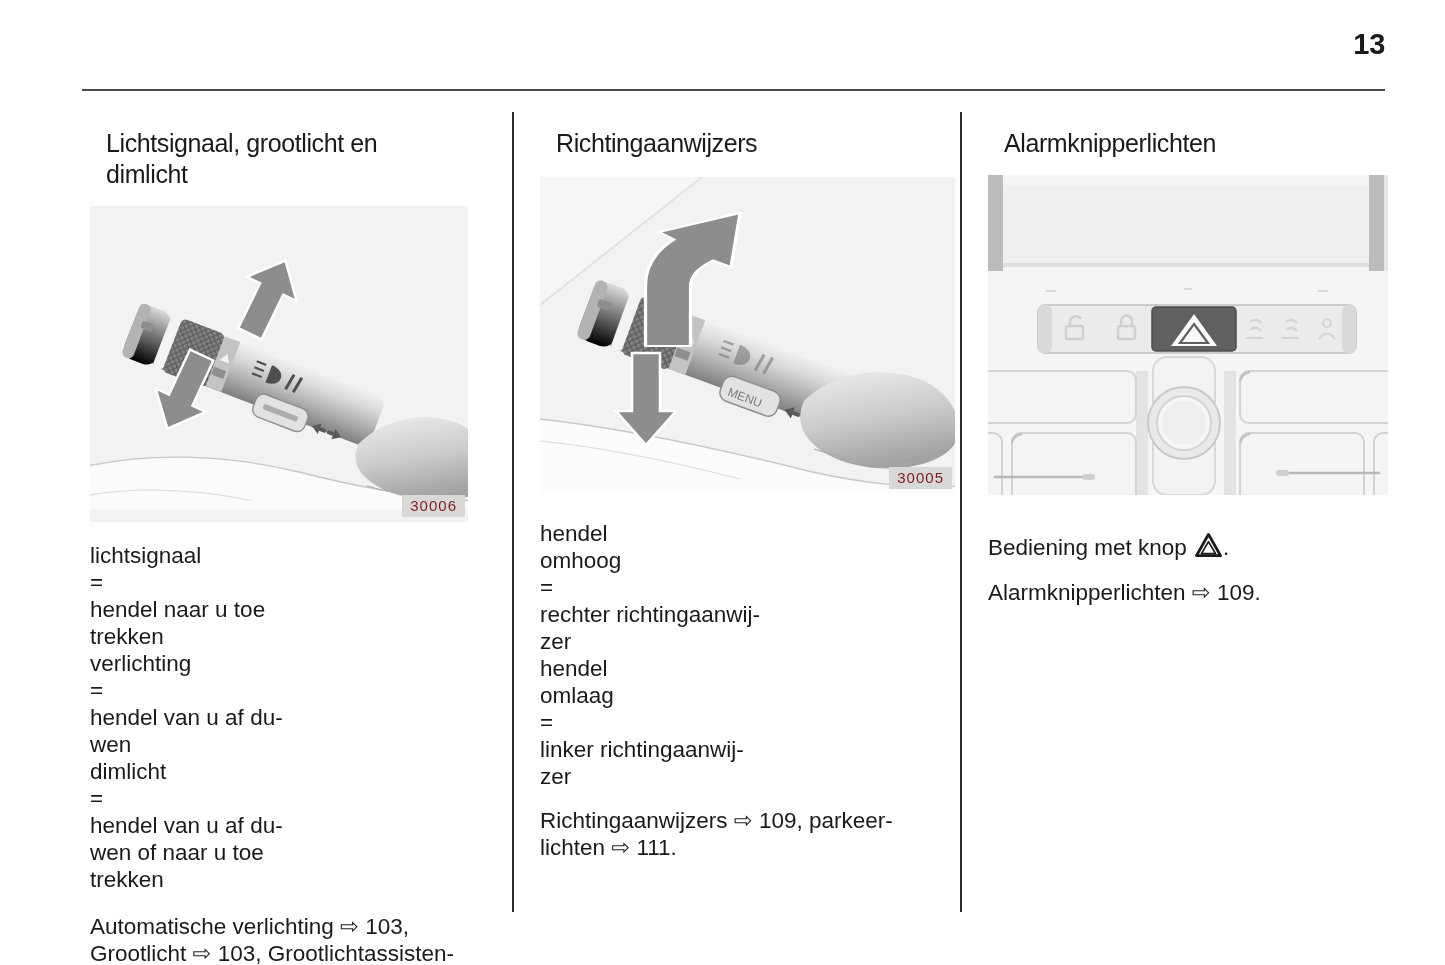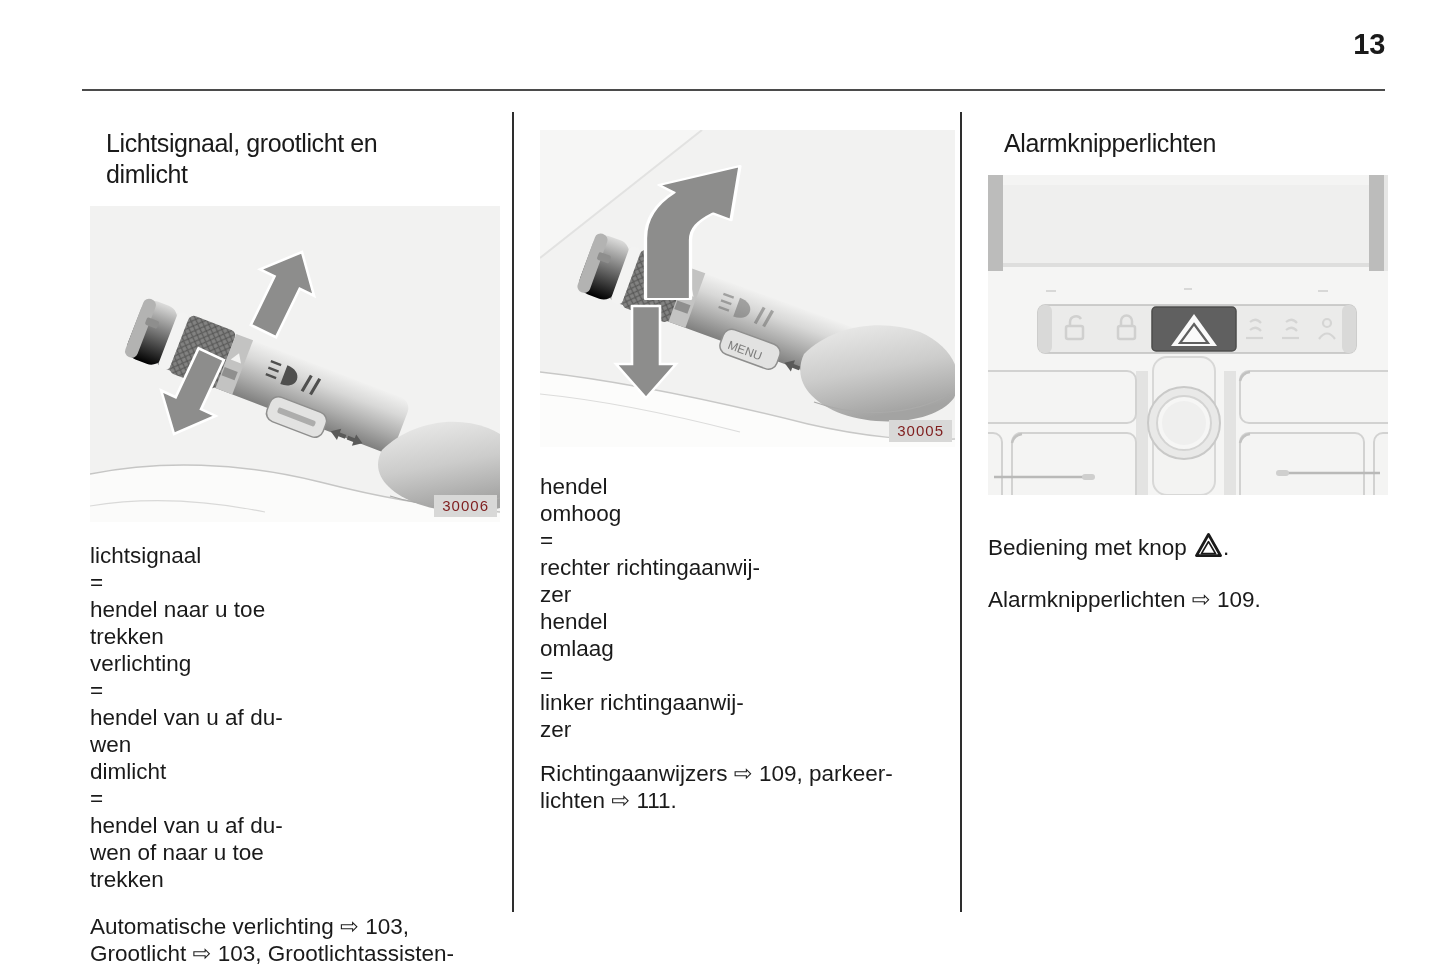--- a/index.html
+++ b/index.html
@@ -20,41 +20,41 @@
   #vdiv2 { left:960px; }
   .col { position:absolute; top:112px; }
   #col1 { left:90px;  width:410px; }
   #col2 { left:540px; width:418px; }
   #col3 { left:988px; width:400px; }
   .col h2 {
     margin:16px; font-size:25px; line-height:31px; font-weight:normal;
     letter-spacing:-0.4px; white-space:pre-line;
   }
   .figure { position:relative; background:#f2f2f1; }
-  #col1 .figure { margin-top:8px; width:410px; height:316px; }
+  #col1 .figure { margin-top:8px; width:378px; height:316px; }
   #col2 .figure { margin-top:18px; width:415px; height:317px; }
   #col3 .figure { margin-top:15px; width:400px; height:320px; }
   .figure svg { display:block; width:100%; height:100%; }
   .fig-label {
     position:absolute; right:3px; bottom:5px; background:#d8d8d7; color:#7f1d1d;
     font-size:15px; line-height:20px; padding:1px 8px; letter-spacing:1px;
   }
   .defs { margin-top:20px; font-size:22.5px; line-height:27px; }
   #col2 .defs { margin-top:26px; }
   .def-row { display:flex;flex-direction:column; }
   .def-row .term { width:138px; flex:none; white-space:pre-line; }
   #col2 .def-row .term { width:128px; }
   .def-row .eq { width:28px; flex:none; }
   #col2 .def-row .eq { width:30px; }
   .def-row .def { white-space:pre-line; }
   .para { margin-top:20px; font-size:22.5px; line-height:27px; white-space:pre-line; }
   #col2 .para { margin-top:17px; }
   .c3line { font-size:22.5px; line-height:27px; }
   #col3 .line1 { margin-top:37px; }
-  #col3 .line2 { margin-top:25px; }
+  #col3 .line2 { margin-top:18px; }
   .hz-icon { display:inline-block; vertical-align:-3px; margin-left:7px; }
 </style>
 </head>
 <body>
 
 <div class="page">
 
   <svg width="0" height="0" style="position:absolute" aria-hidden="true">
     <defs>
       <linearGradient id="gBody" x1="0" y1="0" x2="0" y2="1">
@@ -158,20 +158,21 @@
       </div>
     </div>
 
     <div class="para">Automatische verlichting ⇨ 103,
 Grootlicht ⇨ 103, Grootlichtassisten-
 tie ⇨ 103, Lichtsignaal ⇨ 104, Adap-
 tief rijlicht (AFL) ⇨ 105.</div>
   </div>
 
   <div class="col" id="col2">
+    <h2>Richtingaanwijzers</h2>
 
     <div class="figure">
       <svg viewBox="0 0 415 317">
         <rect width="415" height="317" fill="#f2f2f1"></rect>
         <path d="M0,0 L162,0 L0,128 Z" fill="#f6f6f5"></path>
         <path d="M0,128 L162,0" stroke="#e2e2e1" stroke-width="2" fill="none"></path>
         <path d="M0,242 C90,252 180,272 268,294 C320,306 375,312 415,309 L415,317 L0,317 Z" fill="#fcfcfb"></path>
         <path d="M0,242 C90,252 180,272 268,294 C320,306 375,312 415,309" stroke="#c8c8c7" stroke-width="1.5" fill="none"></path>
         <path d="M0,264 C60,270 130,284 200,302" stroke="#dcdcdb" stroke-width="1.2" fill="none"></path>
 

